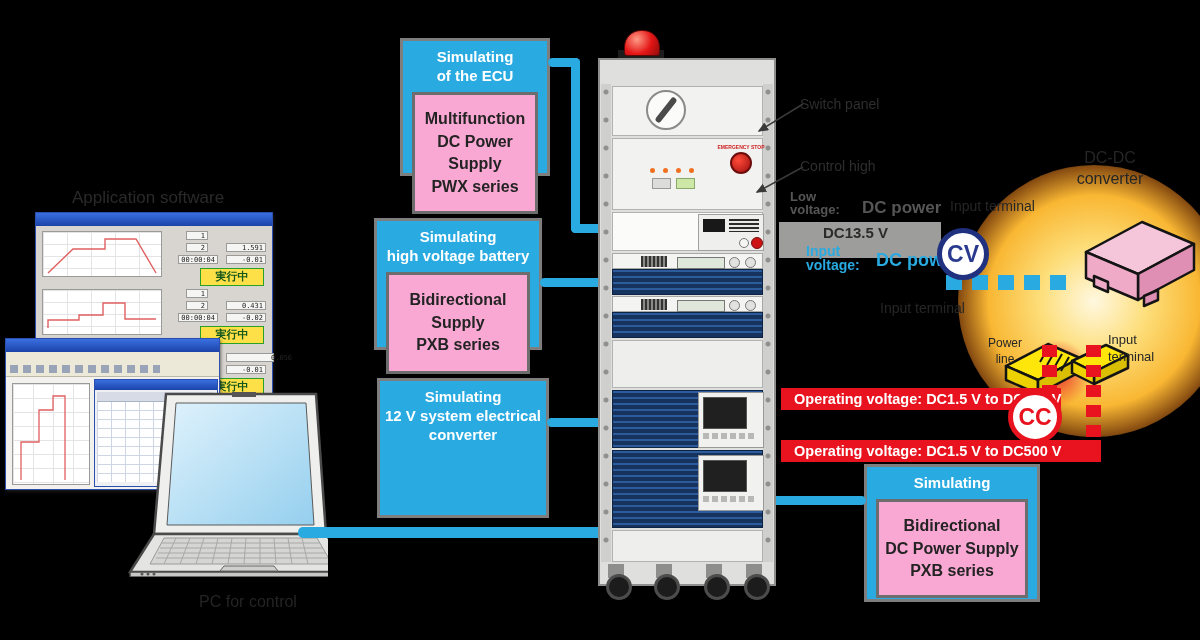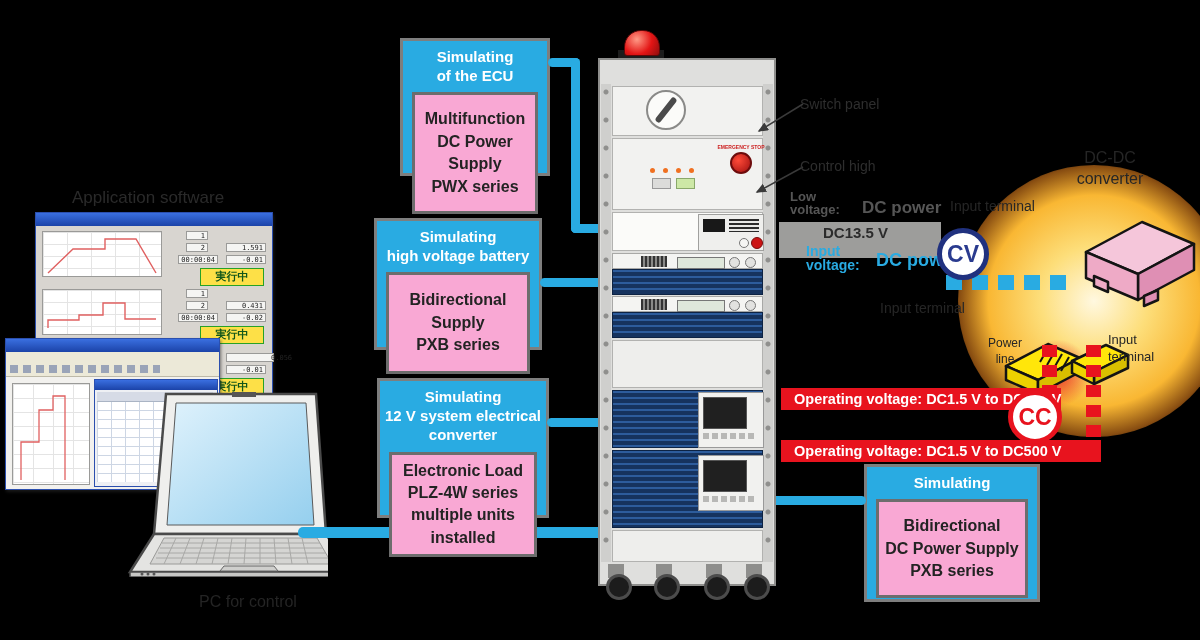--- a/index.html
+++ b/index.html
@@ -174,26 +174,20 @@
       <div>Bidirectional Supply</div>
       <div>PXB series</div>
     </div>
   </div>
   <div class="abs conn" style="left:540px;top:278px;width:114px;height:9px;"></div>
 
   <div class="abs callout" style="left:377px;top:378px;width:172px;height:140px;">
     <div class="hdr">Simulating</div>
     <div class="hdr">12 V system electrical</div>
     <div class="hdr">converter</div>
-    <div class="inner" style="padding-top:5px;padding-bottom:5px;">
-      <div>Electronic Load</div>
-      <div>PLZ-4W series</div>
-      <div>multiple units</div>
-      <div>installed</div>
-    </div>
   </div>
   <div class="abs conn" style="left:547px;top:418px;width:115px;height:9px;"></div>
 
   <div class="abs callout" style="left:864px;top:464px;width:176px;height:138px;">
     <div class="hdr">Simulating</div>
     <div class="inner">
       <div>Bidirectional</div>
       <div>DC Power Supply</div>
       <div>PXB series</div>
     </div>

